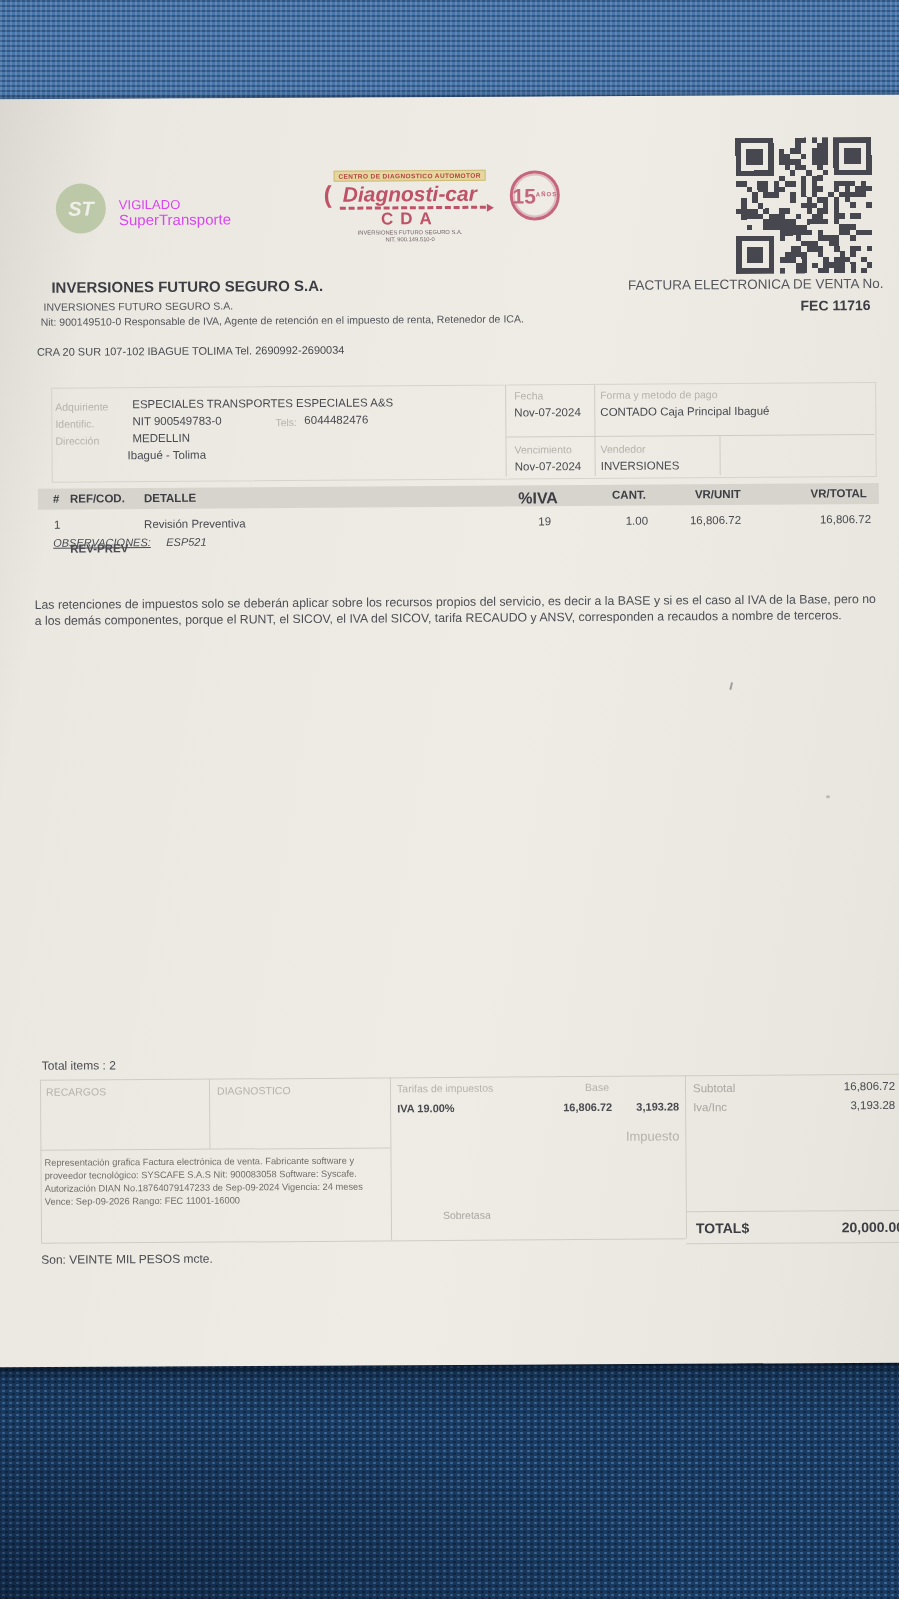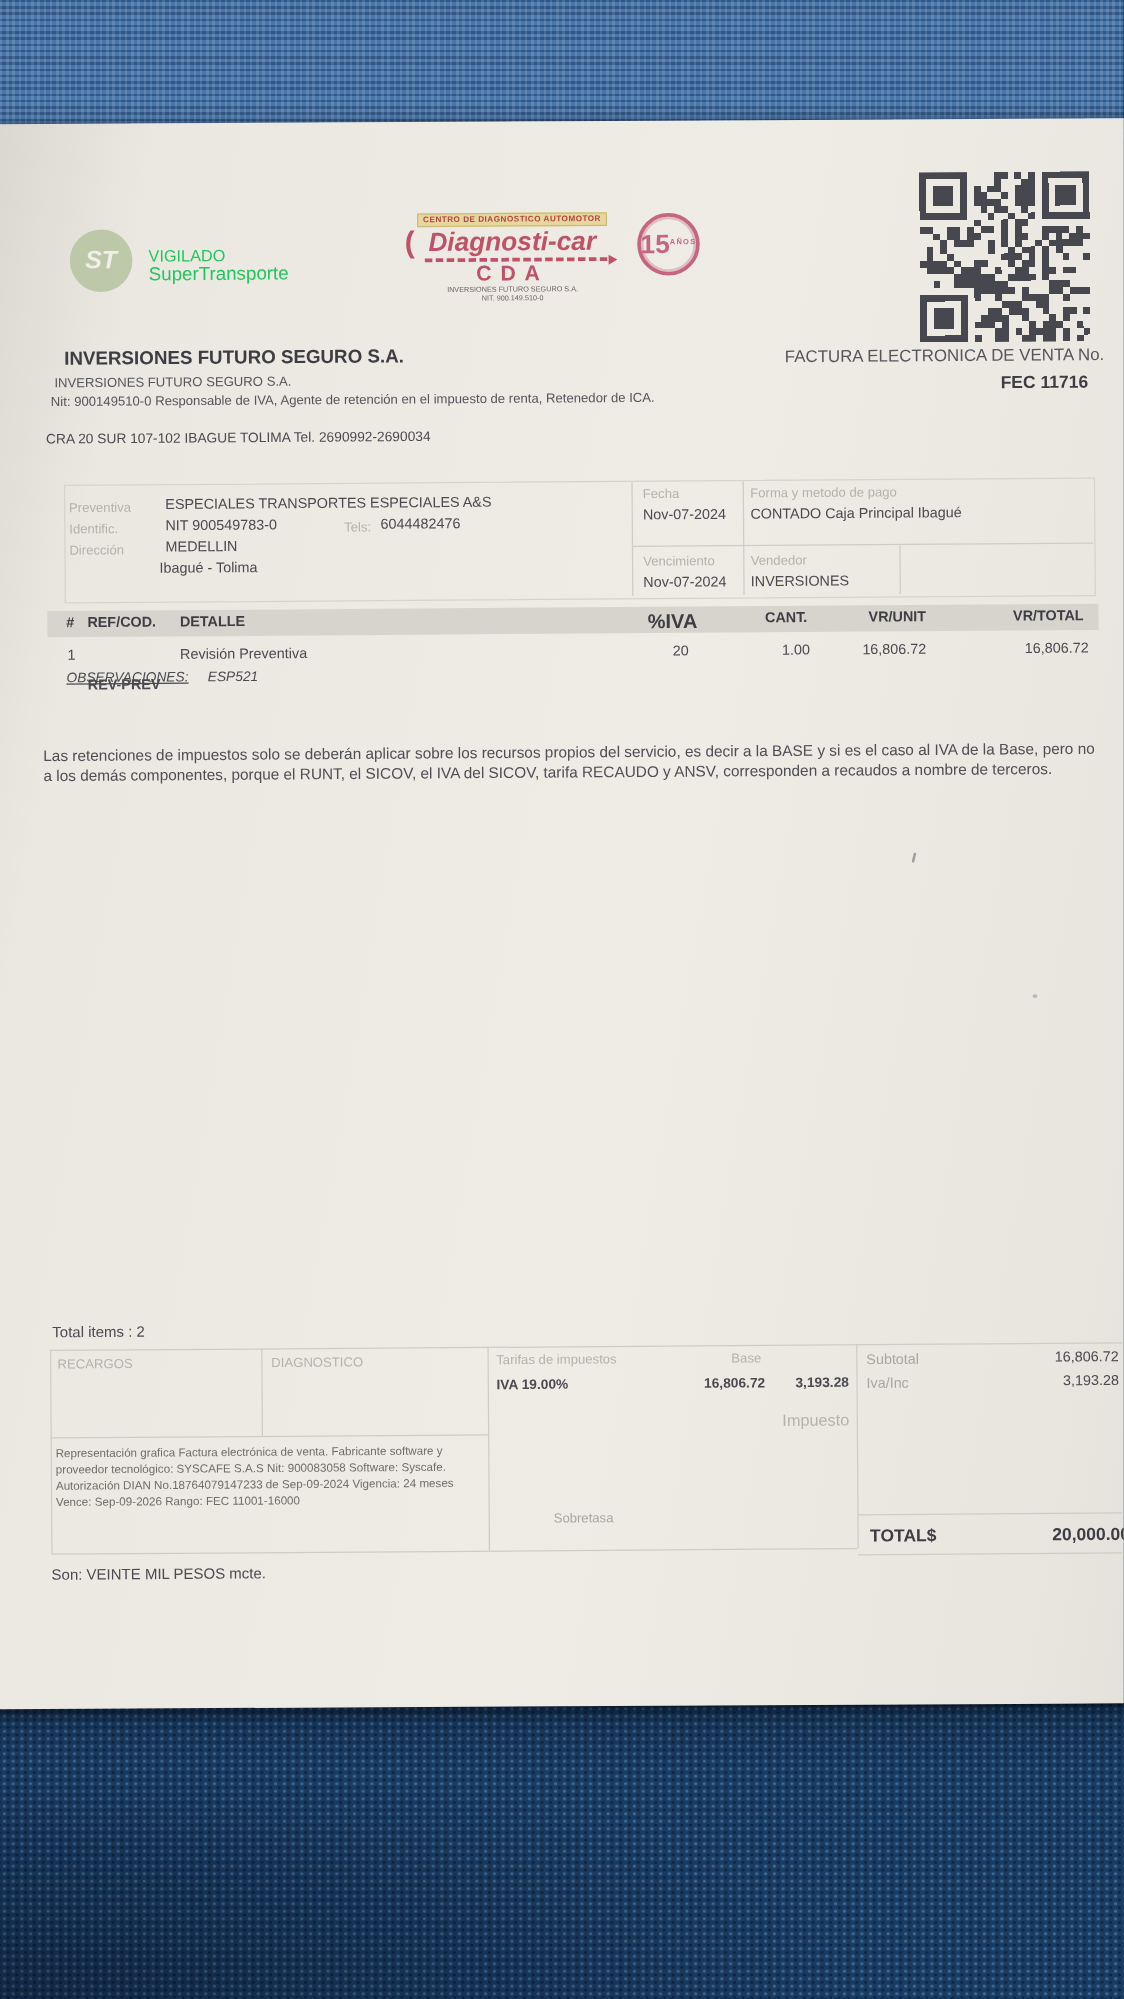--- a/index.html
+++ b/index.html
@@ -43,21 +43,21 @@
   .faint{color:#b5b2ac;}
   .txt{color:#4a4a50;}
   .dark{color:#3d3d43;}
   .r{text-align:right;}
   
   .st-circle{
     position:absolute;left:60px;top:181px;width:50px;height:50px;border-radius:50%;
     background:#b2c29b;opacity:.8;display:flex;align-items:center;justify-content:center;
     color:#f2f2ec;font-weight:bold;font-style:italic;font-size:20px;
   }
-  .vigilado{position:absolute;left:123px;top:195px;color:#22c55e;line-height:15px;}
+  .vigilado{position:absolute;left:123px;top:195px;color:#d946ef;line-height:15px;}
   .cda{position:absolute;left:330px;top:164px;width:168px;text-align:center;}
   .cda-banner{display:inline-block;background:#e6d79e;border:1px solid #cdbb77;color:#b34242;
     font-size:6.5px;font-weight:bold;letter-spacing:.4px;padding:1px 4px;}
   .cda-name{color:#bf5266;font-weight:bold;font-style:italic;font-size:21px;line-height:22px;margin-top:1px;}
   .cda-road{height:0;border-top:3px dashed #bf5266;margin:1px 8px 0 14px;position:relative;}
   .cda-road:after{content:"";position:absolute;right:-8px;top:-5px;border-left:7px solid #bf5266;
     border-top:4px solid transparent;border-bottom:4px solid transparent;}
   .cda-paren{position:absolute;left:-2px;top:16px;color:#bf5266;font-size:24px;font-weight:bold;}
   .cda-acr{color:#bf5266;font-weight:bold;font-size:17px;letter-spacing:7px;line-height:15px;margin-top:2px;}
   .cda-sub{color:#6e6266;font-size:5.8px;line-height:7px;margin-top:3px;}
@@ -428,21 +428,21 @@
   <div class="abs r dark" style="left:660px;top:300px;width:214px;font-size:14px;font-weight:bold;">FEC 11716</div>
   <div class="abs" style="left:44px;top:313px;font-size:10.5px;color:#55555b;">Nit: 900149510-0 Responsable de IVA, Agente de retención en el impuesto de renta, Retenedor de ICA.</div>
   <div class="abs txt" style="left:40px;top:343px;font-size:11px;">CRA 20 SUR 107-102 IBAGUE TOLIMA Tel. 2690992-2690034</div>
 
   <div class="box" style="left:54px;top:385px;width:823px;height:93px;"></div>
   <div class="line" style="left:508px;top:386px;width:1px;height:91px;"></div>
   <div class="line" style="left:597px;top:386px;width:1px;height:91px;"></div>
   <div class="line" style="left:509px;top:437px;width:368px;height:1px;"></div>
   <div class="line" style="left:722px;top:438px;width:1px;height:39px;"></div>
 
-  <div class="abs faint" style="left:58px;top:398px;font-size:10.5px;">Preventiva</div>
+  <div class="abs faint" style="left:58px;top:398px;font-size:10.5px;">Adquiriente</div>
   <div class="abs txt" style="left:135px;top:396px;font-size:11.5px;">ESPECIALES TRANSPORTES ESPECIALES A&amp;S</div>
   <div class="abs faint" style="left:58px;top:415px;font-size:10.5px;">Identific.</div>
   <div class="abs txt" style="left:135px;top:413px;font-size:11.5px;">NIT 900549783-0</div>
   <div class="abs faint" style="left:278px;top:415px;font-size:10.5px;">Tels:</div>
   <div class="abs txt" style="left:307px;top:413px;font-size:11.5px;">6044482476</div>
   <div class="abs faint" style="left:58px;top:432px;font-size:10.5px;">Dirección</div>
   <div class="abs txt" style="left:135px;top:430px;font-size:11.5px;">MEDELLIN</div>
   <div class="abs txt" style="left:130px;top:447px;font-size:11.5px;">Ibagué - Tolima</div>
 
   <div class="abs faint" style="left:517px;top:390px;font-size:10.5px;">Fecha</div>
@@ -460,21 +460,21 @@
   <div class="abs dark" style="left:146px;top:490px;font-size:11.5px;font-weight:bold;">DETALLE</div>
   <div class="abs dark r" style="left:460px;top:490px;width:100px;font-size:16px;font-weight:bold;">%IVA</div>
   <div class="abs dark r" style="left:548px;top:490px;width:100px;font-size:11.5px;font-weight:bold;">CANT.</div>
   <div class="abs dark r" style="left:643px;top:490px;width:100px;font-size:11.5px;font-weight:bold;">VR/UNIT</div>
   <div class="abs dark r" style="left:769px;top:490px;width:100px;font-size:11.5px;font-weight:bold;">VR/TOTAL</div>
 
   <div>
     <div class="abs txt" style="left:56px;top:516px;font-size:11.5px;">1</div>
     <div class="abs txt" style="left:72px;top:540px;font-size:11.5px;font-weight:bold;">REV-PREV</div>
     <div class="abs txt" style="left:146px;top:516px;font-size:11.5px;">Revisión Preventiva</div>
-    <div class="abs txt r" style="left:453px;top:516px;width:100px;font-size:11.5px;">20</div>
+    <div class="abs txt r" style="left:453px;top:516px;width:100px;font-size:11.5px;">19</div>
     <div class="abs txt r" style="left:550px;top:516px;width:100px;font-size:11.5px;">1.00</div>
     <div class="abs txt r" style="left:643px;top:516px;width:100px;font-size:11.5px;">16,806.72</div>
     <div class="abs txt r" style="left:773px;top:516px;width:100px;font-size:11.5px;">16,806.72</div>
   </div>
 
   <div class="abs txt ital und" style="left:55px;top:534px;font-size:11px;">OBSERVACIONES:</div>
   <div class="abs txt ital" style="left:168px;top:534px;font-size:11px;">ESP521</div>
 
   <div class="abs" style="left:36px;top:595px;width:845px;font-size:12.3px;line-height:15.5px;color:#4e4e54;white-space:normal;">Las retenciones de impuestos solo se deberán aplicar sobre los recursos propios del servicio, es decir a la BASE y si es el caso al IVA de la Base, pero no a los demás componentes, porque el RUNT, el SICOV, el IVA del SICOV, tarifa RECAUDO y ANSV, corresponden a recaudos a nombre de terceros.</div>
 

